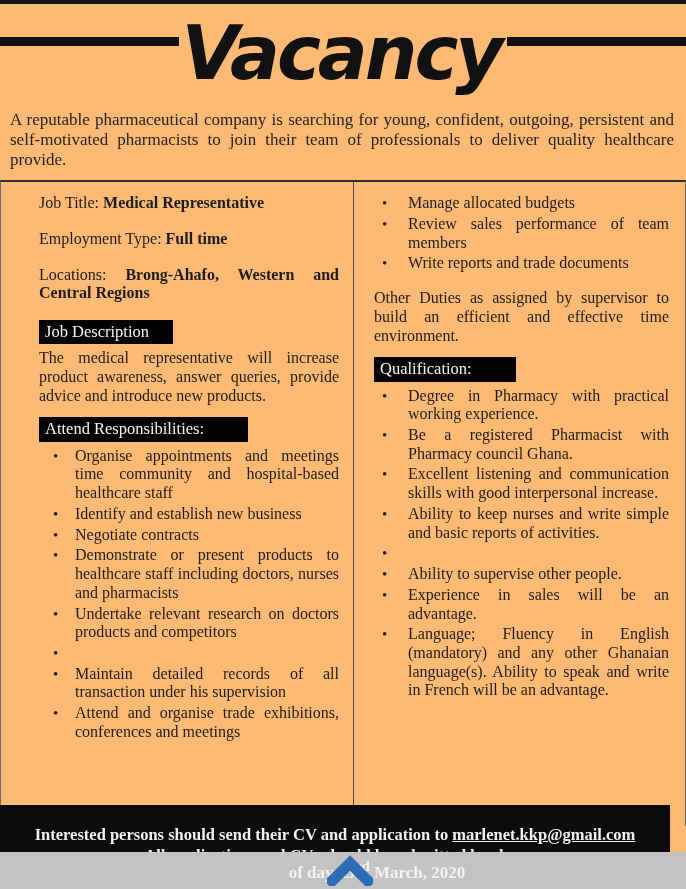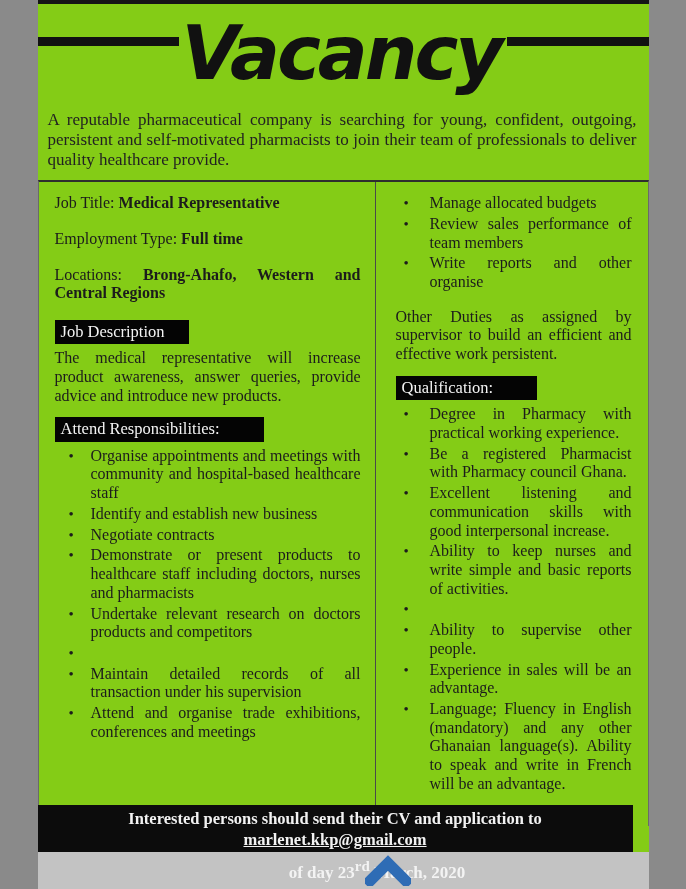--- a/index.html
+++ b/index.html
@@ -1,22 +1,22 @@
 <!DOCTYPE html>
 <html><head>
 <meta charset="utf-8">
 <style>
   * { margin: 0; padding: 0; box-sizing: border-box; }
   html, body { background: #8a8a8a; }
   .page {
     position: relative;
-    width: 611px;
+    width: 686px;
     height: 889px;
     margin: 0 auto;
-    background: #84cc16;
+    background: #fdba74;
     font-family: "Liberation Serif", serif;
     color: #1c1c1c;
     overflow: hidden;
   }
   .top-rule {
     height: 4px;
     background: #151515;
   }
   
   .title-row {
@@ -56,21 +56,22 @@
     display: flex;
     margin-top: 10px;
     height: 646px;
     border-top: 2px solid #2e2e2e;
     border-left: 1px solid #6a6a6a;
     border-right: 1px solid #6a6a6a;
   }
   .col { font-size: 16px; line-height: 1.17; }
   .col-left {
     width: 336px;
-    padding: 12px 14px 0 16px;
+    padding: 12px 14px 0 22px;
+    margin-left: 16px;
   }
   .col-right {
     flex: 1;
     border-left: 1px solid #4a4a4a;
     padding: 12px 16px 0 20px;
   }
   .kv { margin-bottom: 17px; }
   .kv b { font-weight: bold; }
   .kv.justify { text-align: justify; }
   .black-header {
@@ -109,21 +110,21 @@
     position: absolute;
     left: 0; right: 16px;
     top: 805px;
     height: 47px;
     background: #0c0c0c;
     color: #f2f2f2;
     text-align: center;
     font-weight: bold;
     font-size: 16.5px;
     line-height: 1.25;
-    padding-top: 4px;
+    padding-top: 20px;
   }
   .footer-bar .email { text-decoration: underline; }
   .footer-bar .line2 { }
   .gray-strip {
     position: absolute;
     left: 0; right: 0;
     top: 852px;
     height: 37px;
     background: #c3c3c3;
   }
@@ -173,21 +174,21 @@
         <span>Locations: </span><b>Brong-Ahafo, Western and Central Regions</b>
       </div>
 
       <div class="black-header">Job Description</div>
       <p class="para">The medical representative will increase product awareness, answer queries, provide advice and introduce new products.</p>
 
       <div class="black-header tight">Attend Responsibilities:</div>
       <ul class="bullets">
         <li>
             <span class="dot">•</span>
-            <span class="li-text">Organise appointments and meetings with community and hospital-based healthcare staff</span>
+            <span class="li-text">Organise appointments and meetings time community and hospital-based healthcare staff</span>
           </li>
         <li>
             <span class="dot">•</span>
             <span class="li-text">Identify and establish new business</span>
           </li>
         <li>
             <span class="dot">•</span>
             <span class="li-text">Negotiate contracts</span>
           </li>
         <li>
@@ -217,25 +218,25 @@
         <li>
             <span class="dot">•</span>
             <span class="li-text">Manage allocated budgets</span>
           </li>
         <li>
             <span class="dot">•</span>
             <span class="li-text">Review sales performance of team members</span>
           </li>
         <li>
             <span class="dot">•</span>
-            <span class="li-text">Write reports and other organise</span>
+            <span class="li-text">Write reports and trade documents</span>
           </li>
       </ul>
 
-      <p class="para mt-gap">Other Duties as assigned by supervisor to build an efficient and effective work persistent.</p>
+      <p class="para mt-gap">Other Duties as assigned by supervisor to build an efficient and effective time environment.</p>
 
       <div class="black-header tight">Qualification:</div>
       <ul class="bullets">
         <li>
             <span class="dot">•</span>
             <span class="li-text">Degree in Pharmacy with practical working experience.</span>
           </li>
         <li>
             <span class="dot">•</span>
             <span class="li-text">Be a registered Pharmacist with Pharmacy council Ghana.</span>

